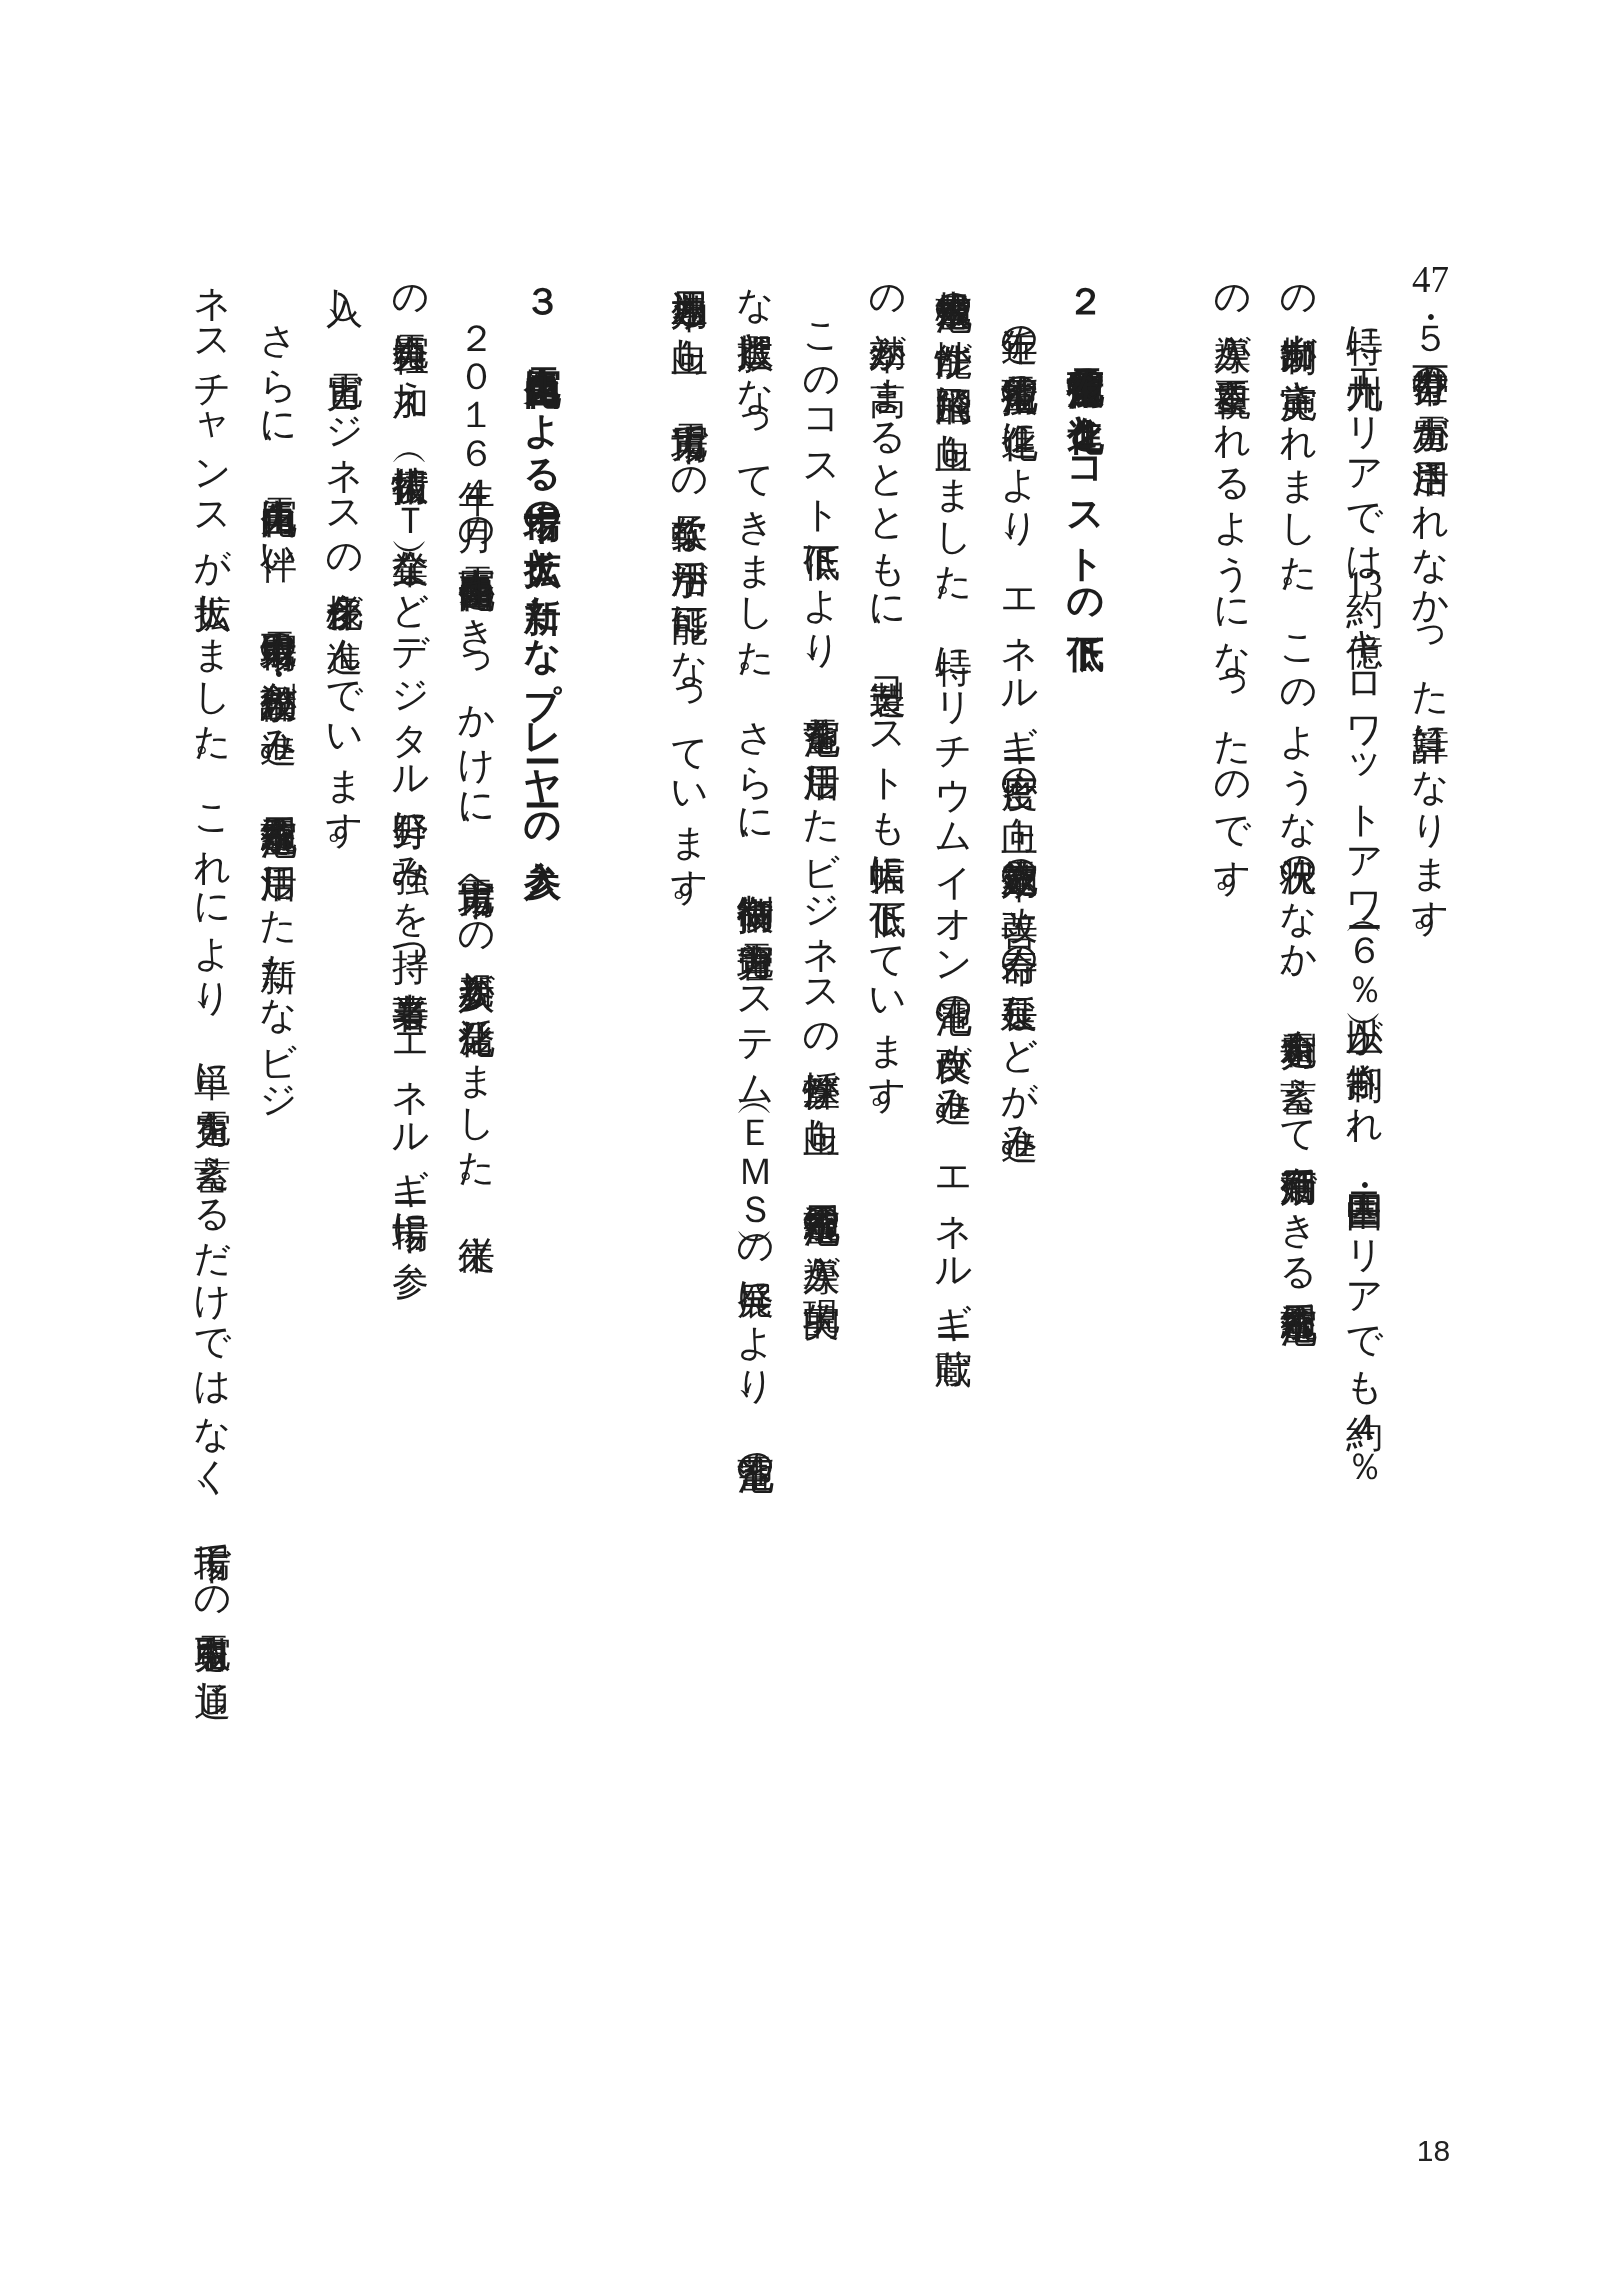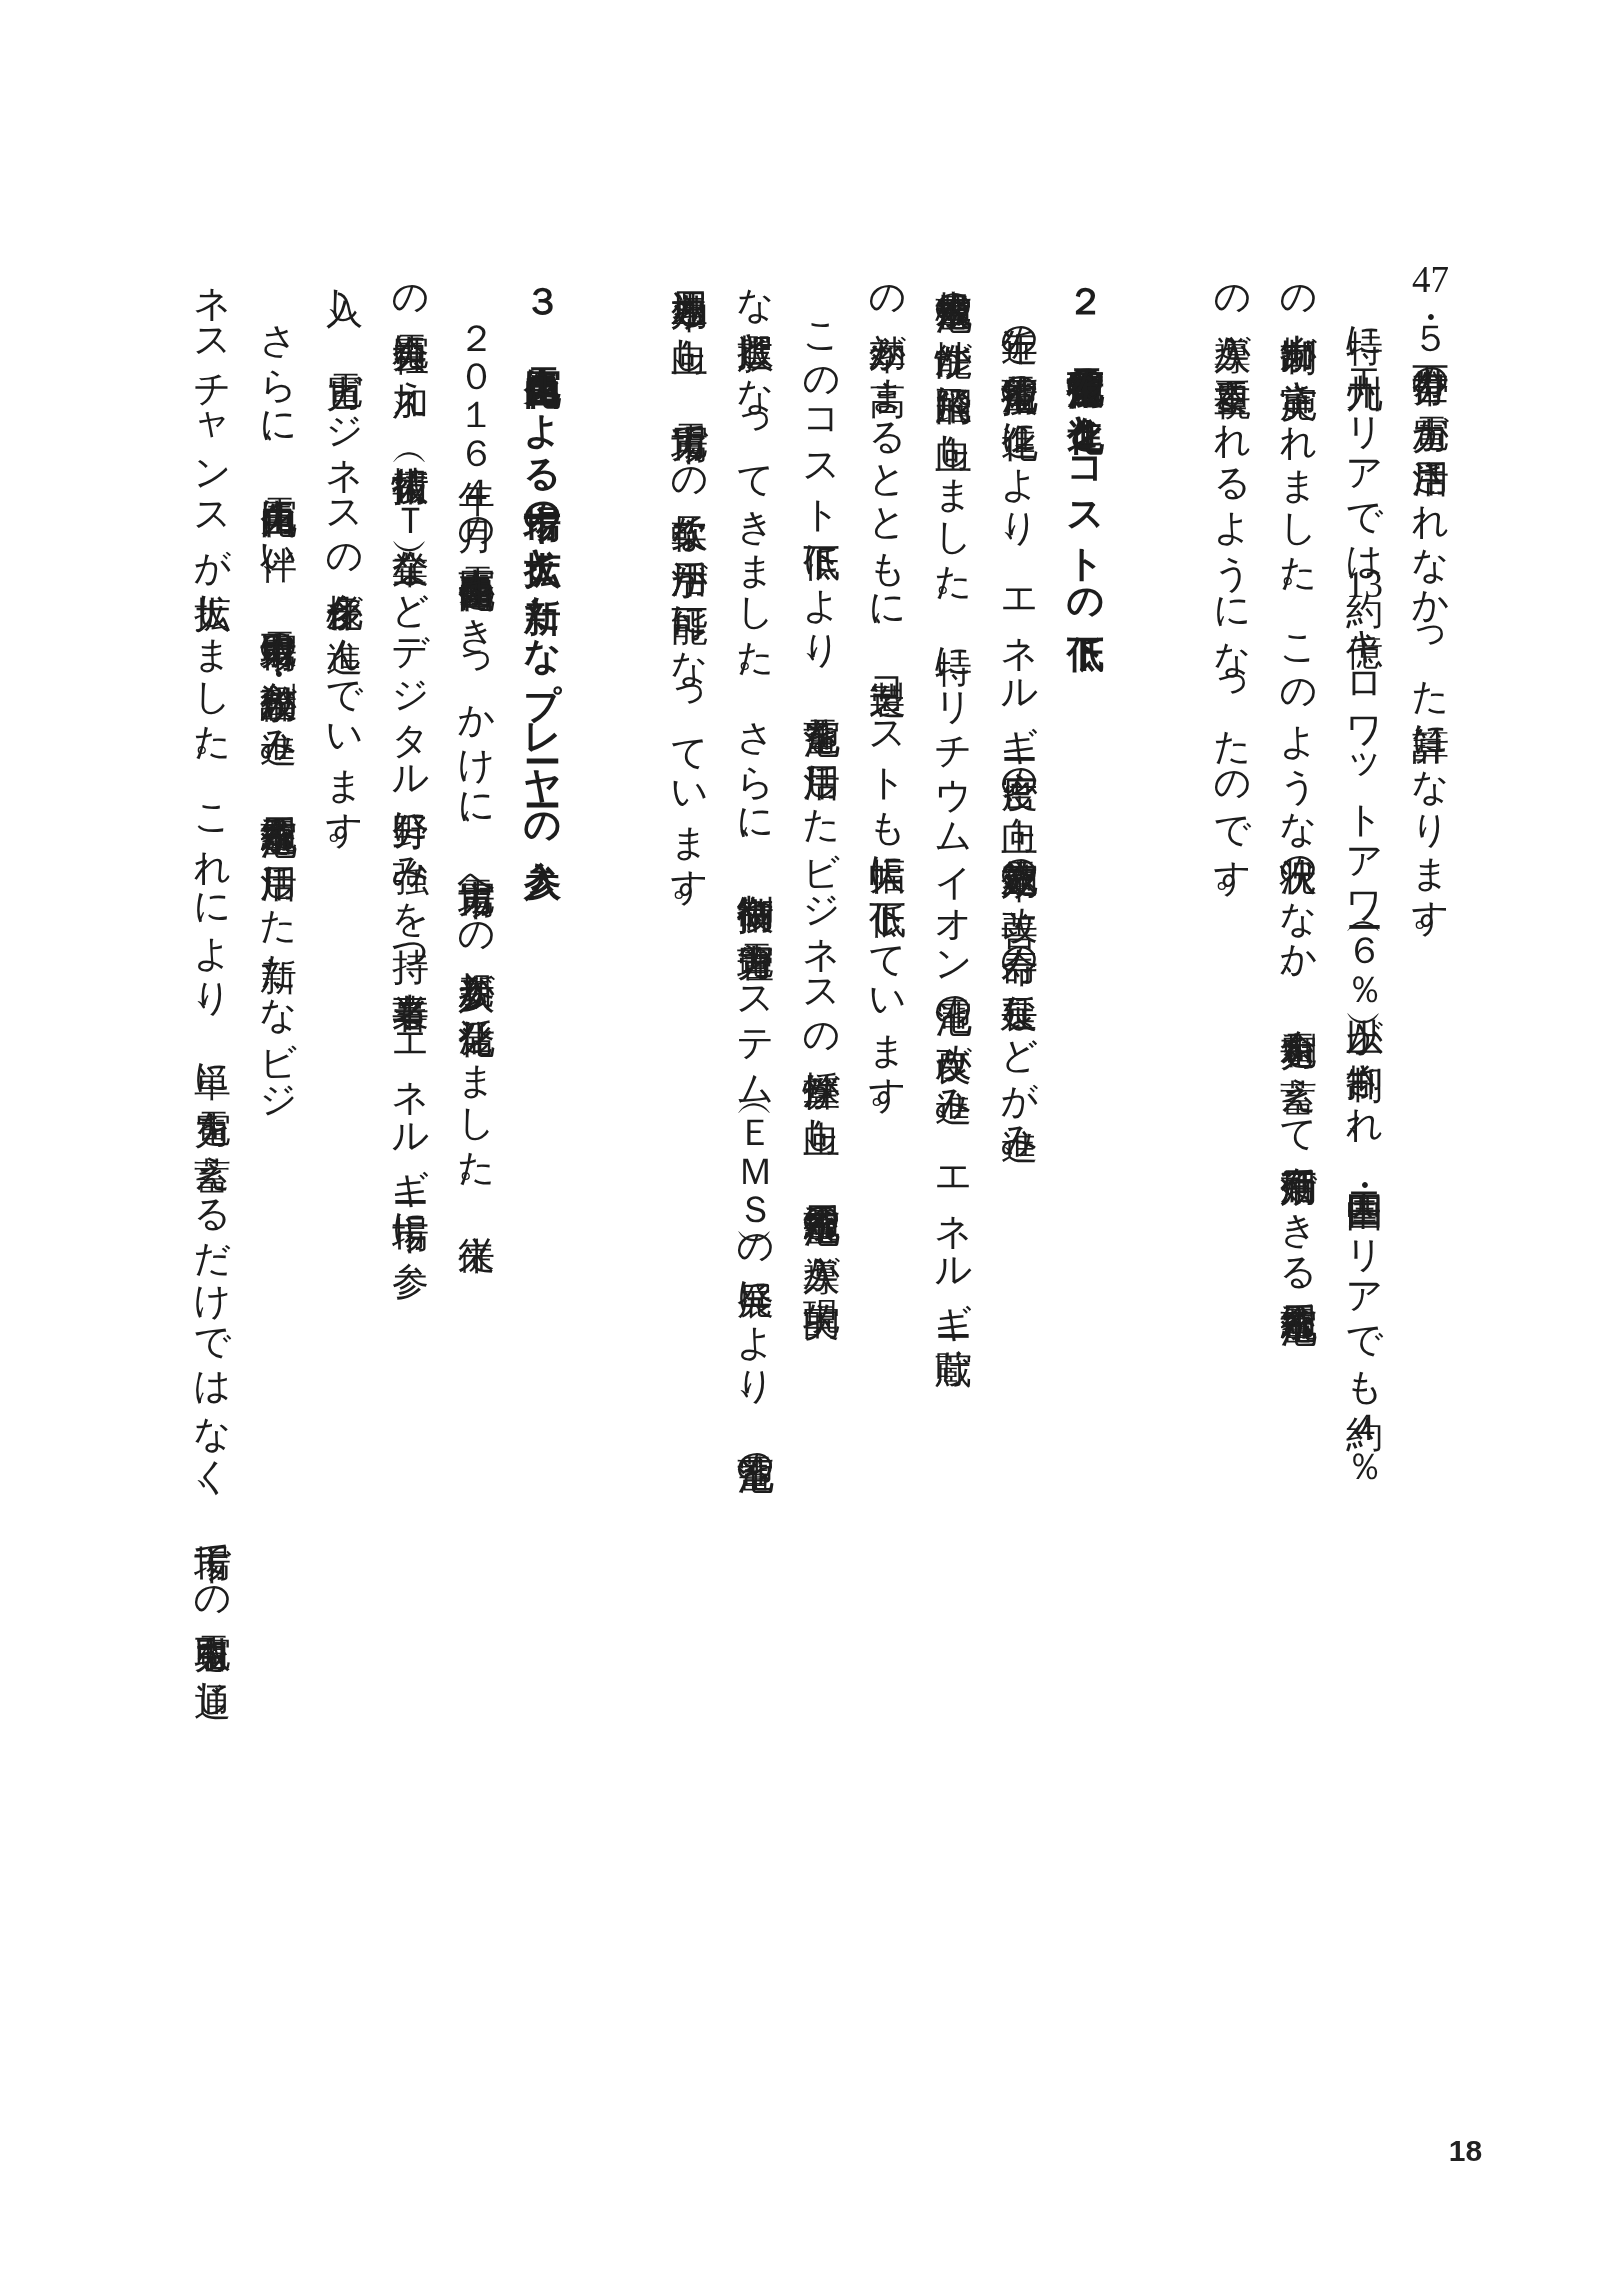--- a/index.html
+++ b/index.html
@@ -35,27 +35,26 @@
     font-weight: 700;
     margin-right: 81px; 
   }
   .tcy {
     text-combine-upright: all;
     -webkit-text-combine: horizontal;
   }
   .page-number {
     position: absolute;
     top: 2134px;
-    left: 1424px;
+    left: 1392px;
     width: 83px;
     text-align: center;
     font-family: "Liberation Sans", "DejaVu Sans", sans-serif;
     font-size: 30px;
     color: #222222;
-    font-weight: bold;
   }
 </style>
 </head>
 <body>
 
 <div class="page">
   <main class="text-block">
       <div class="line"><span class="tcy">47</span>・５万世帯分の電力が活用されなかった計算になります。</div>
       <div class="line">　特に九州エリアでは約<span class="tcy">13</span>億キロワットアワー（６％以上）が抑制され、中国・四国エリアでも約４％</div>
       <div class="line">の出力抑制が実施されました。このような状況のなか、余剰電力を蓄えて有効活用できる系統用蓄電池</div>

